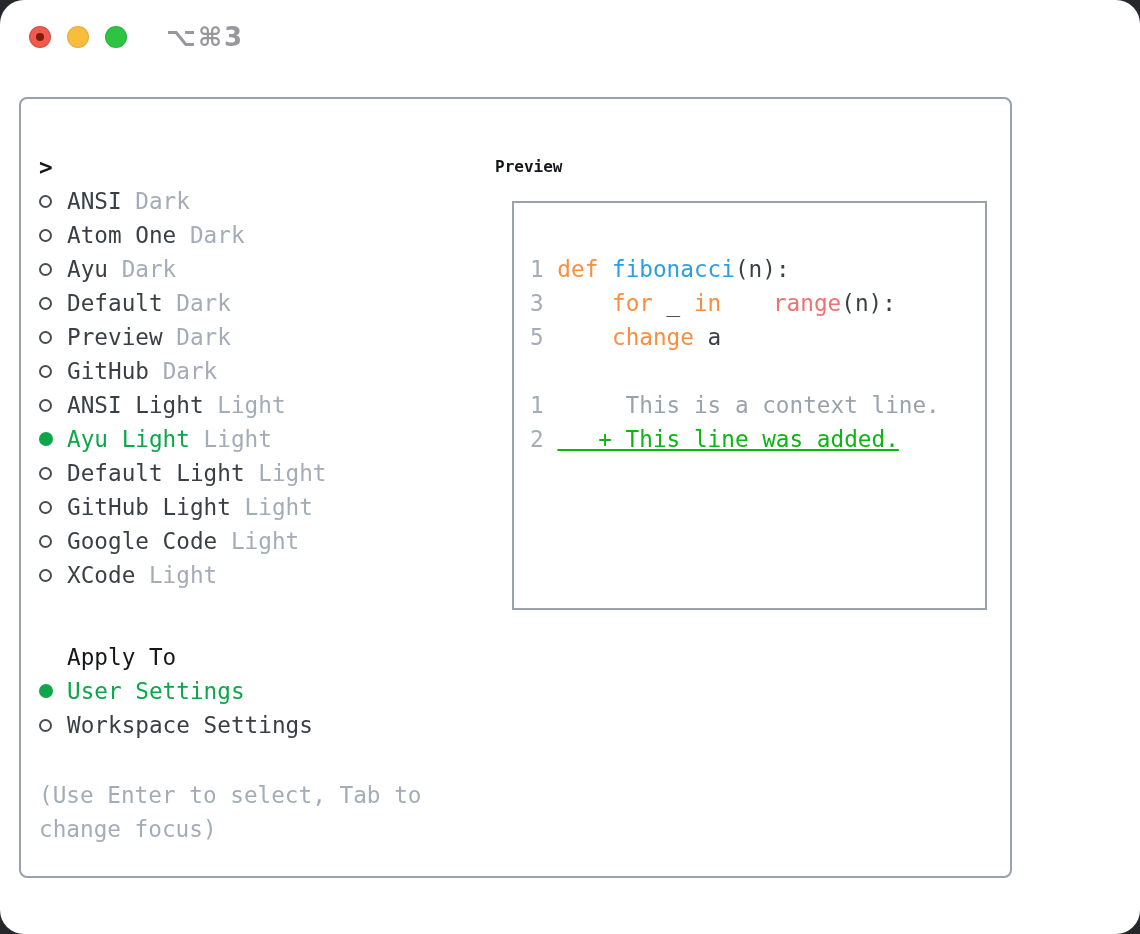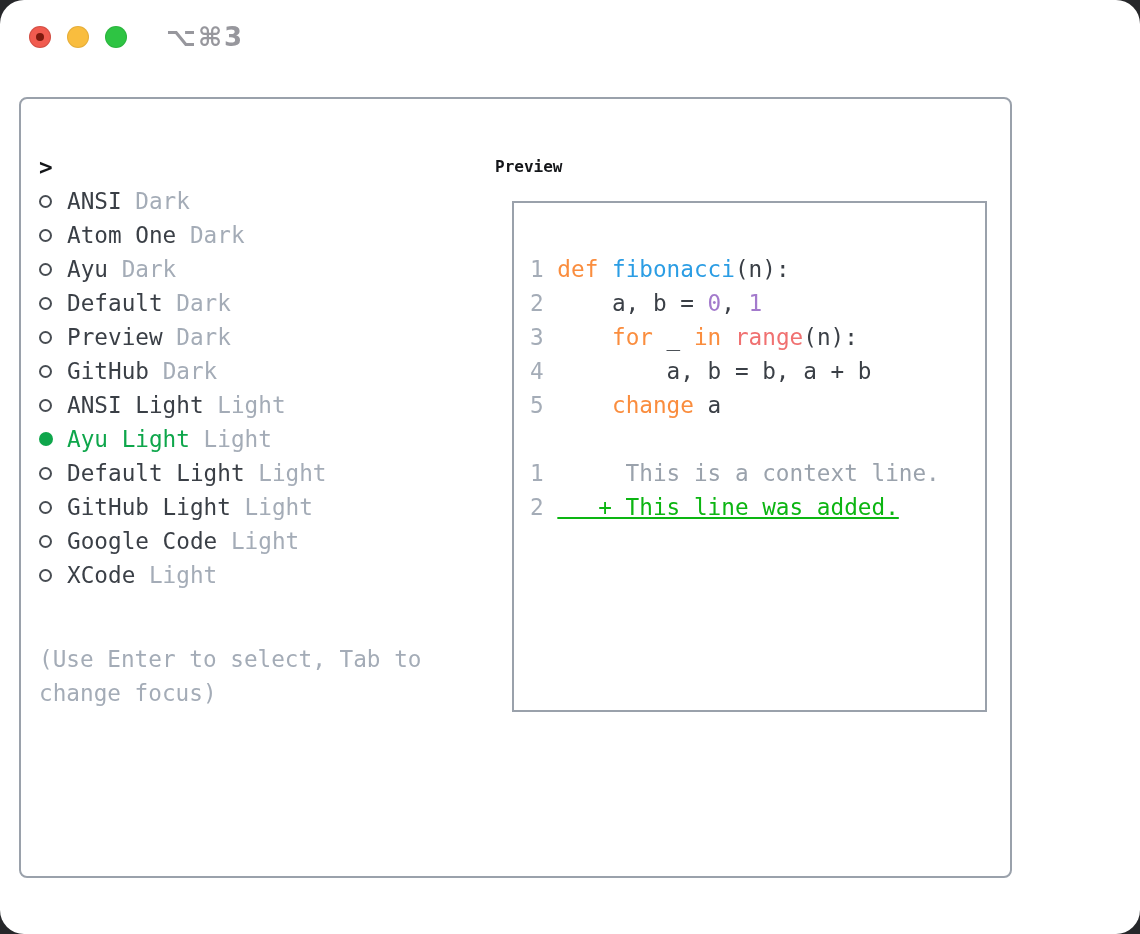--- a/index.html
+++ b/index.html
@@ -43,40 +43,40 @@
     position:absolute;left:18px;top:51px;
     font-size:22.7px;line-height:34px;
   }
   .heading{font-weight:bold;color:var(--heading);}
   .subheading{color:var(--heading);}
   .theme-name{color:var(--fg);}
   .theme-name.sel{color:var(--selected);}
   .variant{color:var(--muted);}
   .option-name{color:var(--fg);}
   .option-name.sel{color:var(--selected);}
-  .hint{margin-top:50px;color:var(--muted);}
+  .hint{margin-top:36px;color:var(--muted);}
   .hint .row{height:34px;}
   .themes{margin-bottom:48px;text-align:center;}
   .apply{margin-bottom:0;}
   
   .preview-label{
     position:absolute;left:474px;top:51px;height:34px;line-height:34px;
     font-size:16px;font-weight:bold;color:var(--heading);
   }
   .pbox{
-    position:absolute;left:491px;top:102px;width:475px;height:511px;
+    position:absolute;left:491px;top:102px;width:475px;height:409px;
     border:2px solid var(--panel_border);
     padding:49px 10px 0 16px;overflow:hidden;background:var(--window_bg,#fff);
   }
   .pline{height:34px;line-height:34px;font-size:22.7px;white-space:pre;}
   .seg-ln{color:var(--muted);}
   .seg-kw{color:var(--keyword);}
   .seg-fn{color:var(--function);}
   .seg-num{color:var(--number);}
-  .seg-call{color:var(--call);}
+  .seg-call{color:var(--call);margin-left:38px;}
   .seg-fg{color:var(--fg);}
   .seg-ctx{color:var(--context);}
   .seg-del{color:var(--deleted);}
   .seg-add{color:var(--added);text-decoration:underline;}
 </style>
 </head>
 <body>
 
 <div class="window">
 
@@ -100,32 +100,39 @@
           <div class="row"><span class="mark"><span class="ring"></span></span><span class="theme-name">Default</span><span class="variant"> Dark</span></div>
           <div class="row"><span class="mark"><span class="ring"></span></span><span class="theme-name">Preview</span><span class="variant"> Dark</span></div>
           <div class="row"><span class="mark"><span class="ring"></span></span><span class="theme-name">GitHub</span><span class="variant"> Dark</span></div>
           <div class="row"><span class="mark"><span class="ring"></span></span><span class="theme-name">ANSI Light</span><span class="variant"> Light</span></div>
           <div class="row"><span class="mark"><span class="dot"></span></span><span class="theme-name sel">Ayu Light</span><span class="variant"> Light</span></div>
           <div class="row"><span class="mark"><span class="ring"></span></span><span class="theme-name">Default Light</span><span class="variant"> Light</span></div>
           <div class="row"><span class="mark"><span class="ring"></span></span><span class="theme-name">GitHub Light</span><span class="variant"> Light</span></div>
           <div class="row"><span class="mark"><span class="ring"></span></span><span class="theme-name">Google Code</span><span class="variant"> Light</span></div>
           <div class="row"><span class="mark"><span class="ring"></span></span><span class="theme-name">XCode</span><span class="variant"> Light</span></div>
         </div>
+      <div class="apply">
+        <div class="row">
+          <span class="mark"></span><span class="subheading">Apply To</span>
+        </div>
+        <div>
+            <div class="row"><span class="mark"><span class="dot"></span></span><span class="option-name sel">User Settings</span></div>
+            <div class="row"><span class="mark"><span class="ring"></span></span><span class="option-name">Workspace Settings</span></div>
+          </div>
+      </div>
       <div class="hint">
           <div class="row">(Use Enter to select, Tab to</div>
           <div class="row">change focus)</div>
         </div>
     </div>
 
     <div class="preview-label">Preview</div>
     <div class="pbox">
         <div class="pline"><span class="seg-ln">1 </span><span class="seg-kw">def</span><span class="seg-fg"> </span><span class="seg-fn">fibonacci</span><span class="seg-fg">(n):</span></div>
-        <div class="pline"><span class="seg-ln">2 </span><span class="seg-fg">    a, b = </span><span class="seg-num">0</span><span class="seg-fg">, </span><span class="seg-num">1</span></div>
         <div class="pline"><span class="seg-ln">3 </span><span class="seg-fg">    </span><span class="seg-kw">for</span><span class="seg-fg"> _ </span><span class="seg-kw">in</span><span class="seg-fg"> </span><span class="seg-call">range</span><span class="seg-fg">(n):</span></div>
-        <div class="pline"><span class="seg-ln">4 </span><span class="seg-fg">        a, b = b, a + b</span></div>
         <div class="pline"><span class="seg-ln">5 </span><span class="seg-fg">    </span><span class="seg-kw">change</span><span class="seg-fg"> a</span></div>
         <div class="pline"><span class="seg-ln"> </span></div>
         <div class="pline"><span class="seg-ln">1 </span><span class="seg-ctx">     This is a context line.</span></div>
         <div class="pline"><span class="seg-ln">2 </span><span class="seg-add">   + This line was added.</span></div>
       </div>
 
   </div>
 </div>
 
 </body></html>

